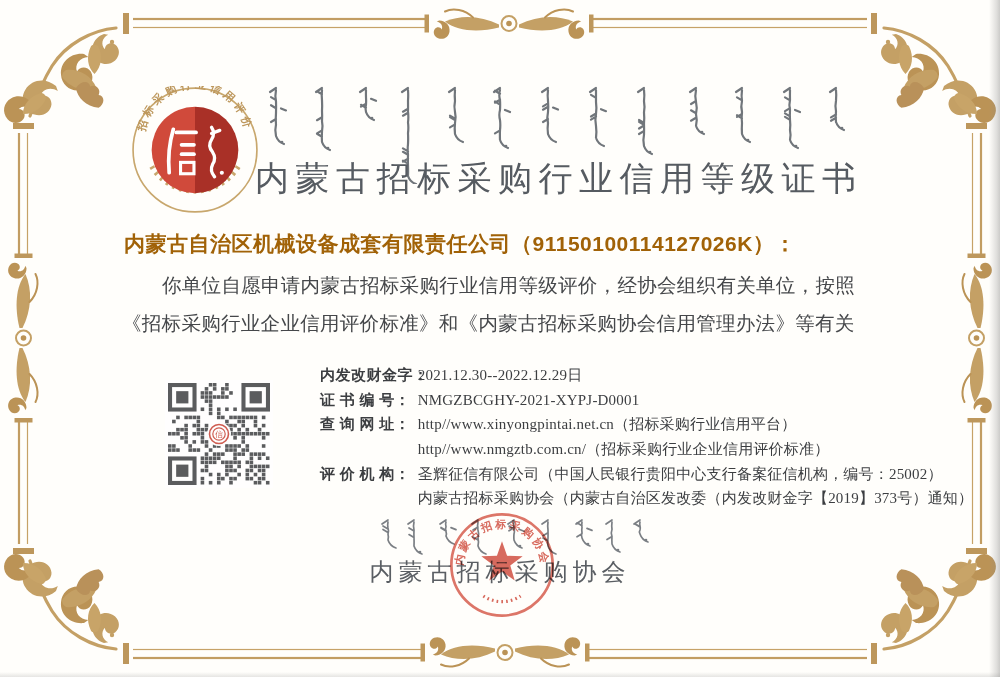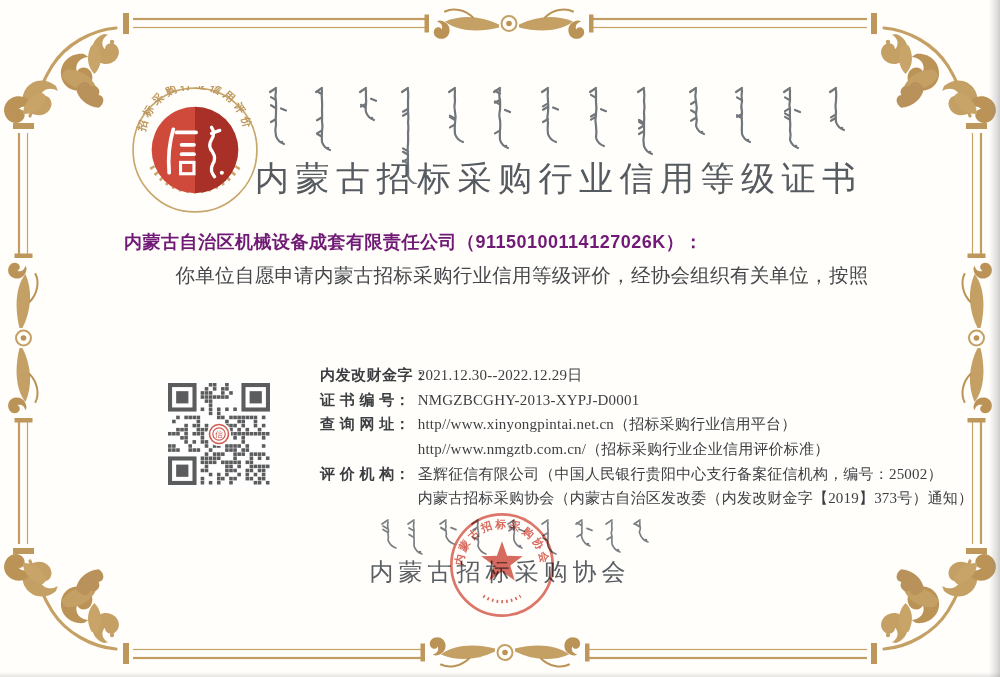--- a/index.html
+++ b/index.html
@@ -13,24 +13,24 @@
   
   #logo-wrap{left:131px;top:86px;width:128px;height:128px;z-index:3;}
   #mong-header{left:260px;top:84px;width:600px;height:100px;z-index:2;}
   #cert-title{
     left:255px;top:156px;width:575px;text-align:center;
     font-family:"Liberation Serif", serif;font-weight:400;
     font-size:34px;letter-spacing:6.5px;color:#565b61;z-index:3;white-space:nowrap;
   }
   
   #company-line{
-    left:124px;top:230px;font-size:18px;font-weight:700;color:#701a75;
+    left:124px;top:230px;font-size:21px;font-weight:700;color:#a16207;
     letter-spacing:0.5px;z-index:3;white-space:nowrap;
   }
-  #body-par{left:122px;top:256px;width:760px;z-index:3;color:#45474a;text-align:center;}
+  #body-par{left:122px;top:266px;width:760px;z-index:3;color:#45474a;}
   #body-par .pline{font-size:19.5px;line-height:38px;white-space:nowrap;letter-spacing:0.3px;}
   #body-par .pline.indent{padding-left:40px;}
   
   #qr-wrap{left:165px;top:380px;width:108px;height:108px;z-index:3;opacity:.85;}
   
   #fields{left:320px;top:366px;z-index:3;color:#3c3e41;font-family:"Liberation Serif", serif;}
   .frow{height:24.7px;font-size:15px;white-space:nowrap;}
   .flabel{display:inline-block;width:94px;font-weight:600;letter-spacing:0.5px;}
   .fvalue{letter-spacing:0.2px;}
   
@@ -187,20 +187,21 @@
         <circle cx="582" cy="44" r="1.3" fill="#71767b"></circle>
       </g>
     </svg>
 
   <div class="abs" id="cert-title">内蒙古招标采购行业信用等级证书</div>
 
   <div class="abs" id="company-line">内蒙古自治区机械设备成套有限责任公司（91150100114127026K）：</div>
 
   <div class="abs" id="body-par">
     <div class="pline indent">你单位自愿申请内蒙古招标采购行业信用等级评价，经协会组织有关单位，按照</div>
+    <div class="pline">《招标采购行业企业信用评价标准》和《内蒙古招标采购协会信用管理办法》等有关</div>
   </div>
 
   <div class="abs" id="qr-wrap">
     <svg id="qr-svg" width="108" height="108" viewBox="0 0 108 108" aria-hidden="true">
         <rect x="0" y="0" width="108" height="108" fill="#ffffff"></rect>
         <rect x="43.8" y="3" width="3.58" height="3.58" fill="#3f4043"></rect>
         <rect x="47.88" y="3" width="3.58" height="3.58" fill="#3f4043"></rect>
         <rect x="60.120000000000005" y="3" width="3.58" height="3.58" fill="#3f4043"></rect>
         <rect x="39.72" y="7.08" width="3.58" height="3.58" fill="#3f4043"></rect>
         <rect x="47.88" y="7.08" width="3.58" height="3.58" fill="#3f4043"></rect>
@@ -413,21 +414,21 @@
       </svg>
   </div>
 
   <div class="abs" id="fields">
     <div class="frow">
       <span class="flabel">内发改财金字：</span>
       <span class="fvalue">2021.12.30--2022.12.29日</span>
     </div>
     <div class="frow">
       <span class="flabel">证 书 编 号：</span>
-      <span class="fvalue">NMGZBCGHY-2013-XYPJ-D0001</span>
+      <span class="fvalue">NMGZBCGHY-2021-XYPJ-D0001</span>
     </div>
     <div class="frow">
       <span class="flabel">查 询 网 址：</span>
       <span class="fvalue">http//www.xinyongpintai.net.cn（招标采购行业信用平台）</span>
     </div>
     <div class="frow">
       <span class="flabel"></span>
       <span class="fvalue">http//www.nmgztb.com.cn/（招标采购行业企业信用评价标准）</span>
     </div>
     <div class="frow">

